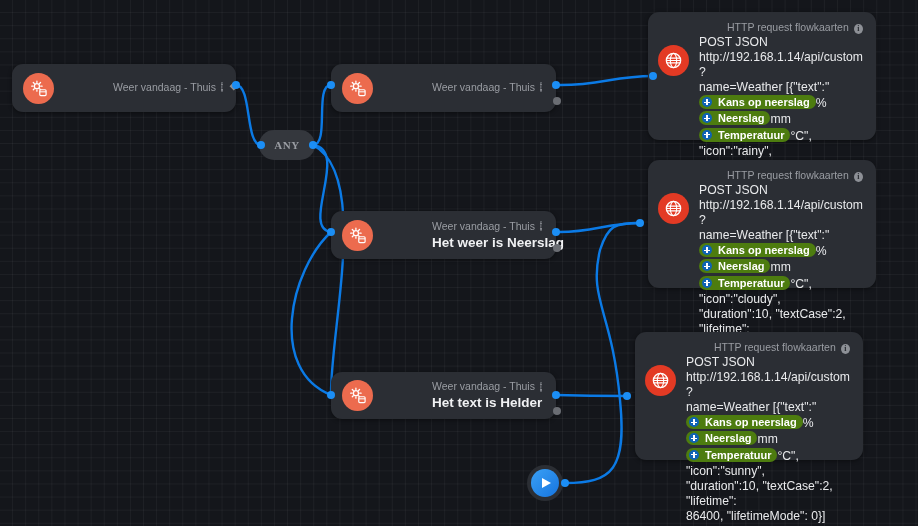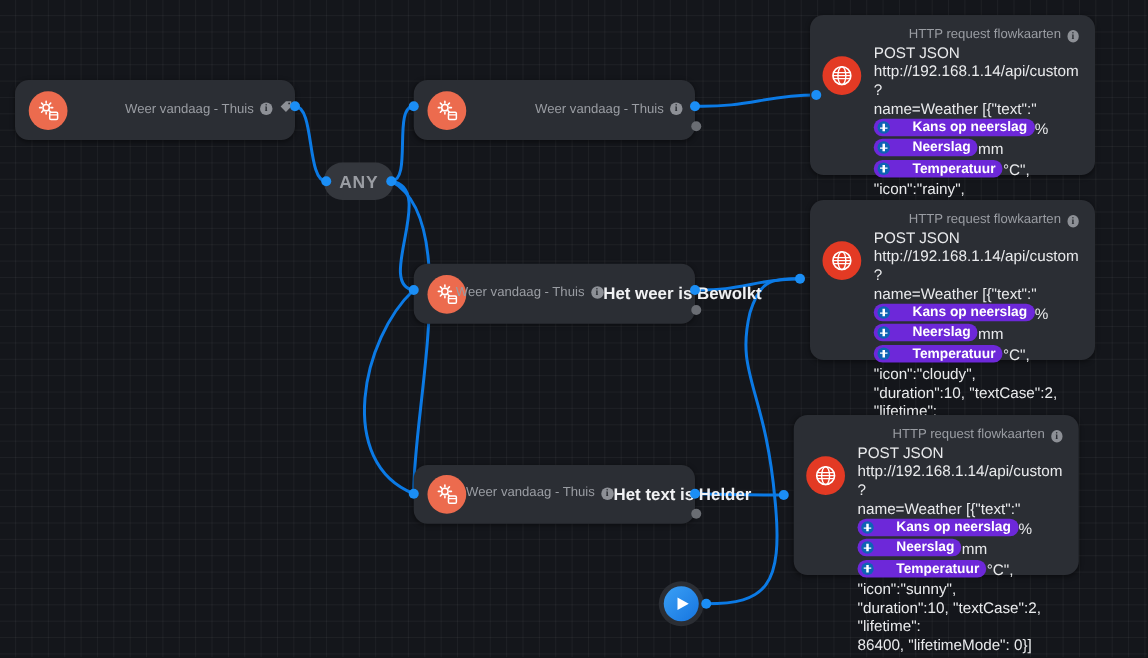--- a/index.html
+++ b/index.html
@@ -60,20 +60,21 @@
     border-radius: 50%;
     background: #ec6b4e;
     display: flex;
     align-items: center;
     justify-content: center;
     margin-right: 11px;
   }
   .node-icon svg { display: block; }
   .node-body {
     display: flex;
+    flex-direction: column;
     justify-content: center;
     min-width: 0;
     margin-left: 48px;
   }
   .node-sub {
     display: flex;
     align-items: center;
     gap: 5px;
     font-size: 10.5px;
     color: #9a9da3;
@@ -120,24 +121,25 @@
     width: 56px;
     height: 30px;
     border-radius: 15px;
     background: #34373d;
     display: flex;
     align-items: center;
     justify-content: center;
     z-index: 3;
   }
   .any-label {
-    font-size: 14px;
+    font-size: 11px;
     font-weight: bold;
     color: #9a9da3;
     letter-spacing: 0.6px;
+    font-family: Liberation Serif, serif;
   }
 
   
   .http-node {
     display: flex;
     align-items: flex-start;
     padding: 9px 13px 11px 10px;
   }
   .http-icon {
     flex: 0 0 auto;
@@ -165,22 +167,22 @@
   }
   .http-text {
     font-size: 12.2px;
     color: #e9eaec;
     line-height: 15.1px;
     word-break: break-word;
   }
   .pill {
     display: inline-flex;
     align-items: center;
-    gap: 18px;
-    background: #6d28d9;
+    gap: 6px;
+    background: #4d7c0f;
     color: #ffffff;
     border-radius: 9px;
     padding: 0px 6px 0px 3px;
     font-size: 11px;
     line-height: 14px;
     font-weight: bold;
     vertical-align: baseline;
     white-space: nowrap;
   }
   .pill-dot {
@@ -329,21 +331,21 @@
           <rect x="13.6" y="13.6" width="8" height="7.4" rx="1.3" fill="#ec6b4e"></rect>
           <path d="M13.6 16.2h8" stroke-width="1.3"></path>
         </g>
       </svg>
     </div>
     <div class="node-body">
       <div class="node-sub">
         <span>Weer vandaag - Thuis</span>
         <span class="info-icon">i</span>
       </div>
-      <div class="node-title">Het weer is Bewolkt</div>
+      <div class="node-title">Het weer is Neerslag</div>
     </div>
   </div>
   <div class="port" style="left:327px; top:228px;"></div>
   <div class="port" style="left:552px; top:228px;"></div>
   <div class="port inactive" style="left:553px; top:244px;"></div>
 
   <div class="node cond-node" style="left:331px; top:372px; width:225px; height:47px;">
     <div class="node-icon">
       <svg width="19" height="19" viewBox="0 0 24 24">
         <g fill="none" stroke="#fff" stroke-width="1.6" stroke-linecap="round">

